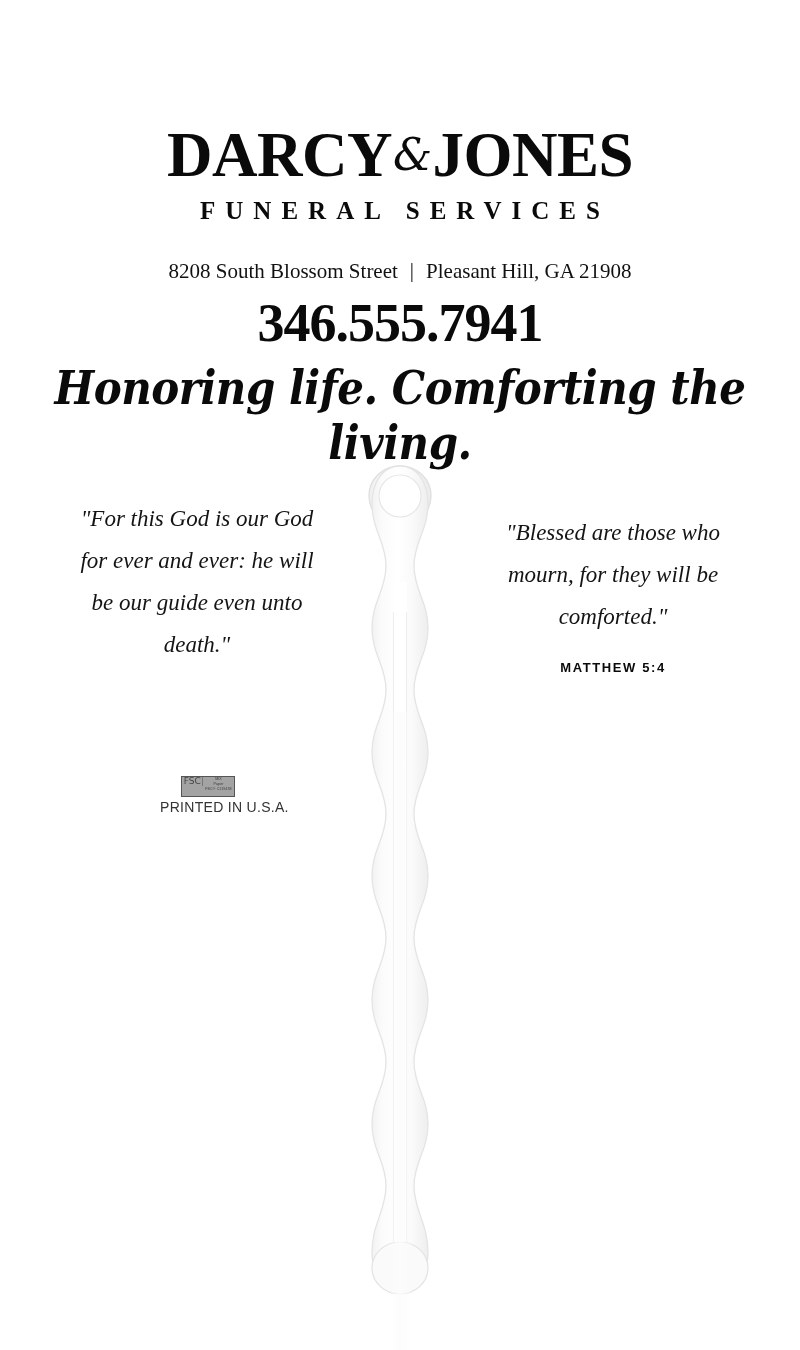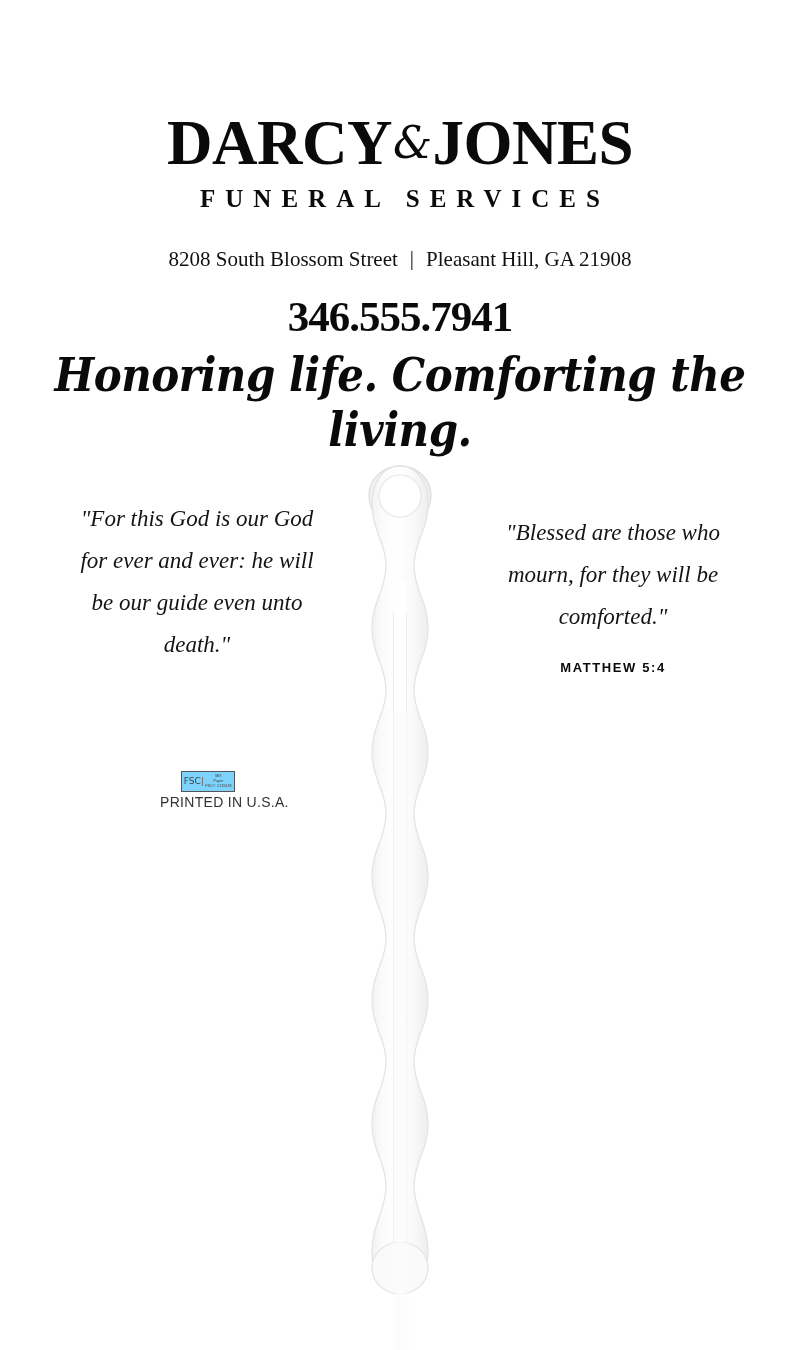--- a/index.html
+++ b/index.html
@@ -17,21 +17,21 @@
   }
 
   
   .sheet {
     position: absolute;
     inset: 0;
   }
 
   .logo-block {
     position: absolute;
-    top: 112px;
+    top: 124px;
     left: 0;
     width: 800px;
     text-align: center;
   }
 
   .logo-name {
     font-family: "Liberation Serif", serif;
     font-weight: bold;
     font-size: 63px;
     letter-spacing: -0.5px;
@@ -65,24 +65,24 @@
     color: #111;
     white-space: nowrap;
   }
   .address-line .sep {
     display: inline-block;
     padding: 0 12px;
     transform: translateY(-1px);
   }
 
   .phone {
-    margin-top: 20px;
-    font-family: "Liberation Serif", serif;
-    font-weight: bold;
-    font-size: 43px;
+    margin-top: 8px;
+    font-family: "Liberation Serif", serif;
+    font-weight: bold;
+    font-size: 54px;
     letter-spacing: -1px;
     color: #0a0a0a;
   }
 
   .tagline {
     margin-top: 6px;
     font-family: "DejaVu Serif", serif;
     font-style: italic;
     font-weight: bold;
     font-size: 42px;
@@ -120,25 +120,25 @@
   
   .print-mark {
     position: absolute;
     left: 160px;
     top: 770px;
     width: 96px;
     text-align: center;
   }
   .fsc-badge {
     display: inline-flex;
-    align-items: center;
+    align-items: flex-start;
     border: 1px solid #555;
     height: 19px;
     overflow: hidden;
-    background: #7dd3fc;
+    background: #a3a3a3;
   }
   .fsc-left {
     width: 20px;
     display: flex;
     align-items: center;
     justify-content: center;
     border-right: 1px solid #777;
   }
   .fsc-tree {
     font-family: "DejaVu Sans", sans-serif;

